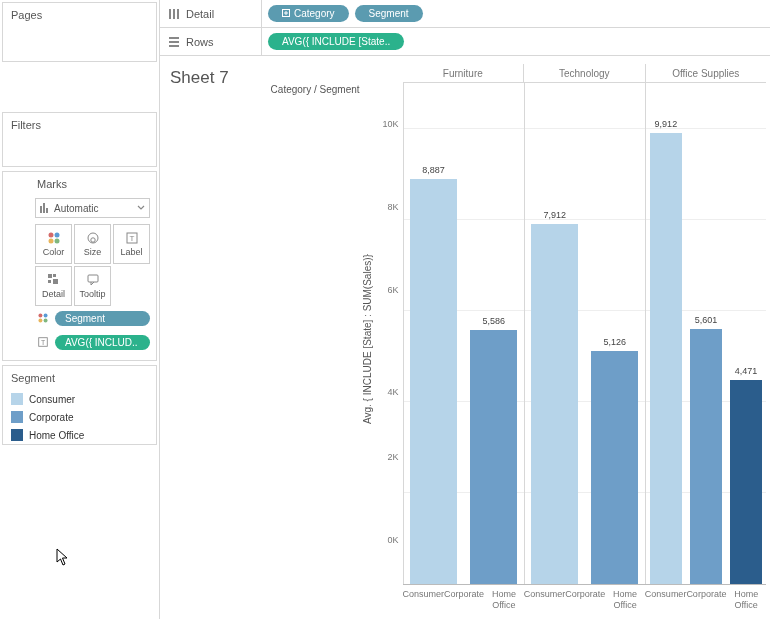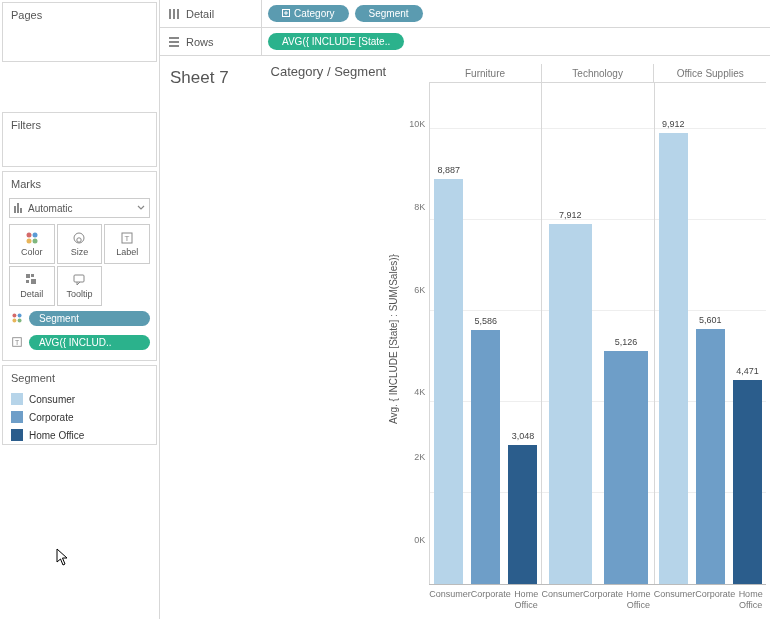--- a/index.html
+++ b/index.html
@@ -24,21 +24,21 @@
     margin: 2px;
     background: #fff;
   }
   .panel-title {
     padding: 6px 8px;
     font-size: 11px;
     color: #555;
   }
   .pages-section { height: 60px; }
   .filters-section { height: 55px; margin-top: 48px; }
-  .marks-section { padding-bottom: 6px; }
+  .marks-section { padding-bottom: 6px; padding-left: 26px; }
   .marks-title { padding: 6px 8px; font-size: 11px; color: #555; }
   .marks-dropdown {
     margin: 2px 6px 6px 6px;
     border: 1px solid #ccc;
     height: 20px;
     display: flex;
     align-items: center;
     padding: 0 4px;
     font-size: 10px;
     color: #555;
@@ -148,23 +148,24 @@
     overflow: hidden;
   }
   .sheet-title {
     font-size: 17px;
     font-weight: 400;
     color: #555;
     padding: 4px 0 8px 6px;
   }
   .axis-title-top {
     text-align: center;
-    font-size: 13px;
+    font-size: 10px;
     color: #555;
     padding-bottom: 2px;
+    margin-top: 20px;
   }
   .chart-body {
     flex: 1;
     display: flex;
     overflow: hidden;
   }
   .yaxis-label {
     writing-mode: vertical-rl;
     transform: rotate(180deg);
     font-size: 10px;
@@ -459,25 +460,20 @@
               <div class="bar-slot">
                 <div class="bar" style="height: 80.7909%; background: rgb(182, 212, 233);">
                   <div class="bar-label">8,887</div>
                 </div>
               </div>
               <div class="bar-slot">
                 <div class="bar" style="height: 50.7818%; background: rgb(110, 158, 200);">
                   <div class="bar-label">5,586</div>
                 </div>
               </div>
-              <div class="bar-slot">
-                <div class="bar" style="height: 27.7091%; background: rgb(43, 93, 140);">
-                  <div class="bar-label">3,048</div>
-                </div>
-              </div>
             </div>
             <div class="cat-group">
               <div class="bar-slot">
                 <div class="bar" style="height: 71.9273%; background: rgb(182, 212, 233);">
                   <div class="bar-label">7,912</div>
                 </div>
               </div>
               <div class="bar-slot">
                 <div class="bar" style="height: 46.6%; background: rgb(110, 158, 200);">
                   <div class="bar-label">5,126</div>

